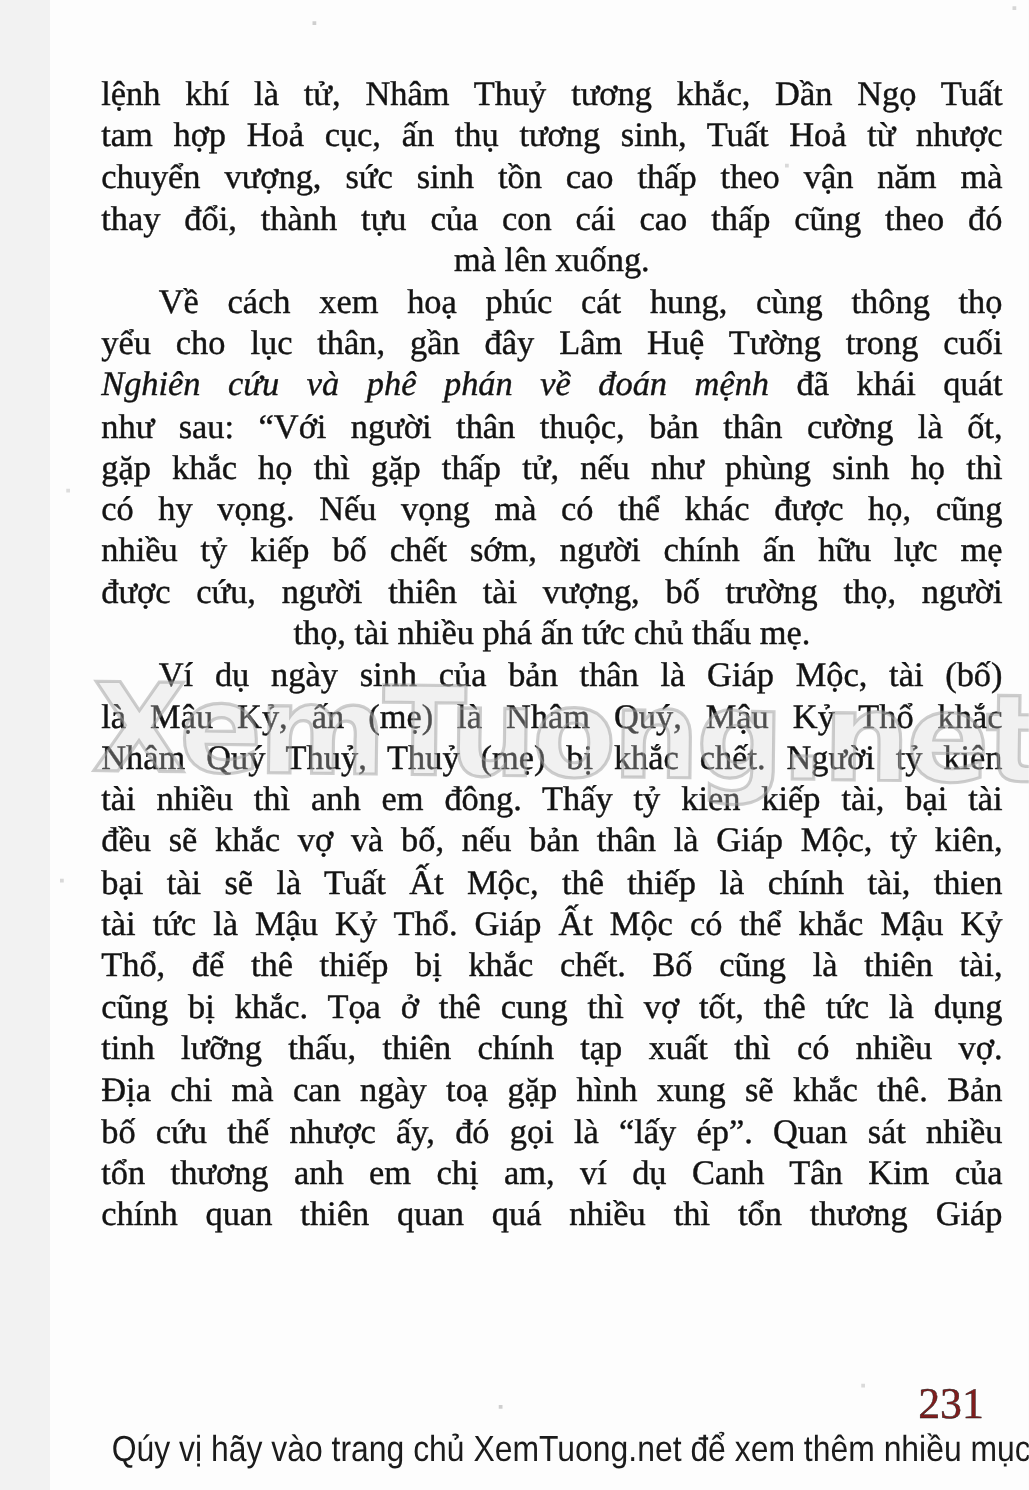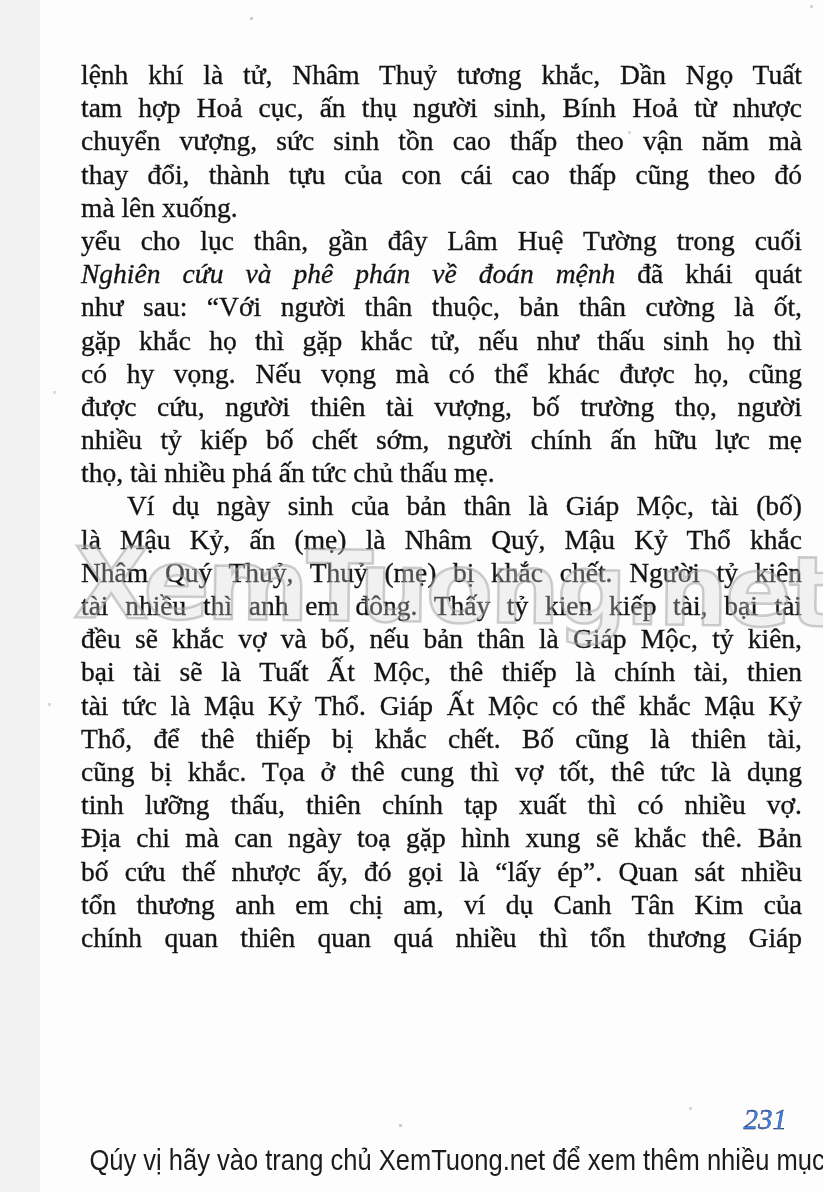--- a/index.html
+++ b/index.html
@@ -41,21 +41,21 @@
     top: 58px;
     width: 721px;
     font-size: 27.5px;
     line-height: 33.2px;
     color: #131313;
     -webkit-text-stroke: 0.35px #1a1a1a;
   }
   .line {
     height: 33.2px;
     white-space: normal;
-    text-align: left;
+    text-align: center;
   }
   .line.just {
     text-align: justify;
     text-align-last: justify;
   }
   .line.ind { text-indent: 46px; }
   .line em { font-style: italic; }
   .watermark {
     position: absolute;
     left: 28px;
@@ -69,23 +69,22 @@
     color: rgba(216, 216, 216, 0.30);
     -webkit-text-stroke: 2.5px rgba(158, 158, 158, 0.50);
     transform: rotate(0.7deg);
     pointer-events: none;
     user-select: none;
   }
   .pagenum {
     position: absolute;
     top: 1103px;
     right: 76px;
-    font-size: 29px;
-    color: #3b82f6;
-    font-style: italic;
+    font-size: 35px;
+    color: #7f1d1d;
     -webkit-text-stroke: 0.35px #1a1a1a;
   }
   .footer {
     position: absolute;
     top: 1144px;
     left: 0;
     width: 823px;
     text-align: center;
     font-family: "Liberation Sans", "DejaVu Sans", sans-serif;
     font-size: 29px;
@@ -96,31 +95,32 @@
   }
 </style>
 </head>
 <body>
 
 <div class="page">
   <div class="noise"></div>
 
   <div class="textblock" id="textblock">
       <div class="line just"><span>lệnh khí là tử, Nhâm Thuỷ tương khắc, Dần Ngọ Tuất</span></div>
-      <div class="line just"><span>tam hợp Hoả cục, ấn thụ người sinh, Bính Hoả từ nhược</span></div>
+      <div class="line just"><span>tam hợp Hoả cục, ấn thụ tương sinh, Tuất Hoả từ nhược</span></div>
       <div class="line just"><span>chuyển vượng, sức sinh tồn cao thấp theo vận năm mà</span></div>
       <div class="line just"><span>thay đổi, thành tựu của con cái cao thấp cũng theo đó</span></div>
       <div class="line"><span>mà lên xuống.</span></div>
+      <div class="line ind just"><span>Về cách xem hoạ phúc cát hung, cùng thông thọ</span></div>
       <div class="line just"><span>yểu cho lục thân, gần đây Lâm Huệ Tường trong cuối</span></div>
       <div class="line just"><em>Nghiên cứu và phê phán về đoán mệnh</em><span> đã khái quát</span></div>
       <div class="line just"><span>như sau: “Với người thân thuộc, bản thân cường là ốt,</span></div>
-      <div class="line just"><span>gặp khắc họ thì gặp khắc tử, nếu như thấu sinh họ thì</span></div>
+      <div class="line just"><span>gặp khắc họ thì gặp thấp tử, nếu như phùng sinh họ thì</span></div>
       <div class="line just"><span>có hy vọng. Nếu vọng mà có thể khác được họ, cũng</span></div>
+      <div class="line just"><span>nhiều tỷ kiếp bố chết sớm, người chính ấn hữu lực mẹ</span></div>
       <div class="line just"><span>được cứu, người thiên tài vượng, bố trường thọ, người</span></div>
-      <div class="line just"><span>nhiều tỷ kiếp bố chết sớm, người chính ấn hữu lực mẹ</span></div>
       <div class="line"><span>thọ, tài nhiều phá ấn tức chủ thấu mẹ.</span></div>
       <div class="line ind just"><span>Ví dụ ngày sinh của bản thân là Giáp Mộc, tài (bố)</span></div>
       <div class="line just"><span>là Mậu Kỷ, ấn (mẹ) là Nhâm Quý, Mậu Kỷ Thổ khắc</span></div>
       <div class="line just"><span>Nhâm Quý Thuỷ, Thuỷ (mẹ) bị khắc chết. Người tỷ kiên</span></div>
       <div class="line just"><span>tài nhiều thì anh em đông. Thấy tỷ kien kiếp tài, bại tài</span></div>
       <div class="line just"><span>đều sẽ khắc vợ và bố, nếu bản thân là Giáp Mộc, tỷ kiên,</span></div>
       <div class="line just"><span>bại tài sẽ là Tuất Ất Mộc, thê thiếp là chính tài, thien</span></div>
       <div class="line just"><span>tài tức là Mậu Kỷ Thổ. Giáp Ất Mộc có thể khắc Mậu Kỷ</span></div>
       <div class="line just"><span>Thổ, để thê thiếp bị khắc chết. Bố cũng là thiên tài,</span></div>
       <div class="line just"><span>cũng bị khắc. Tọa ở thê cung thì vợ tốt, thê tức là dụng</span></div>

